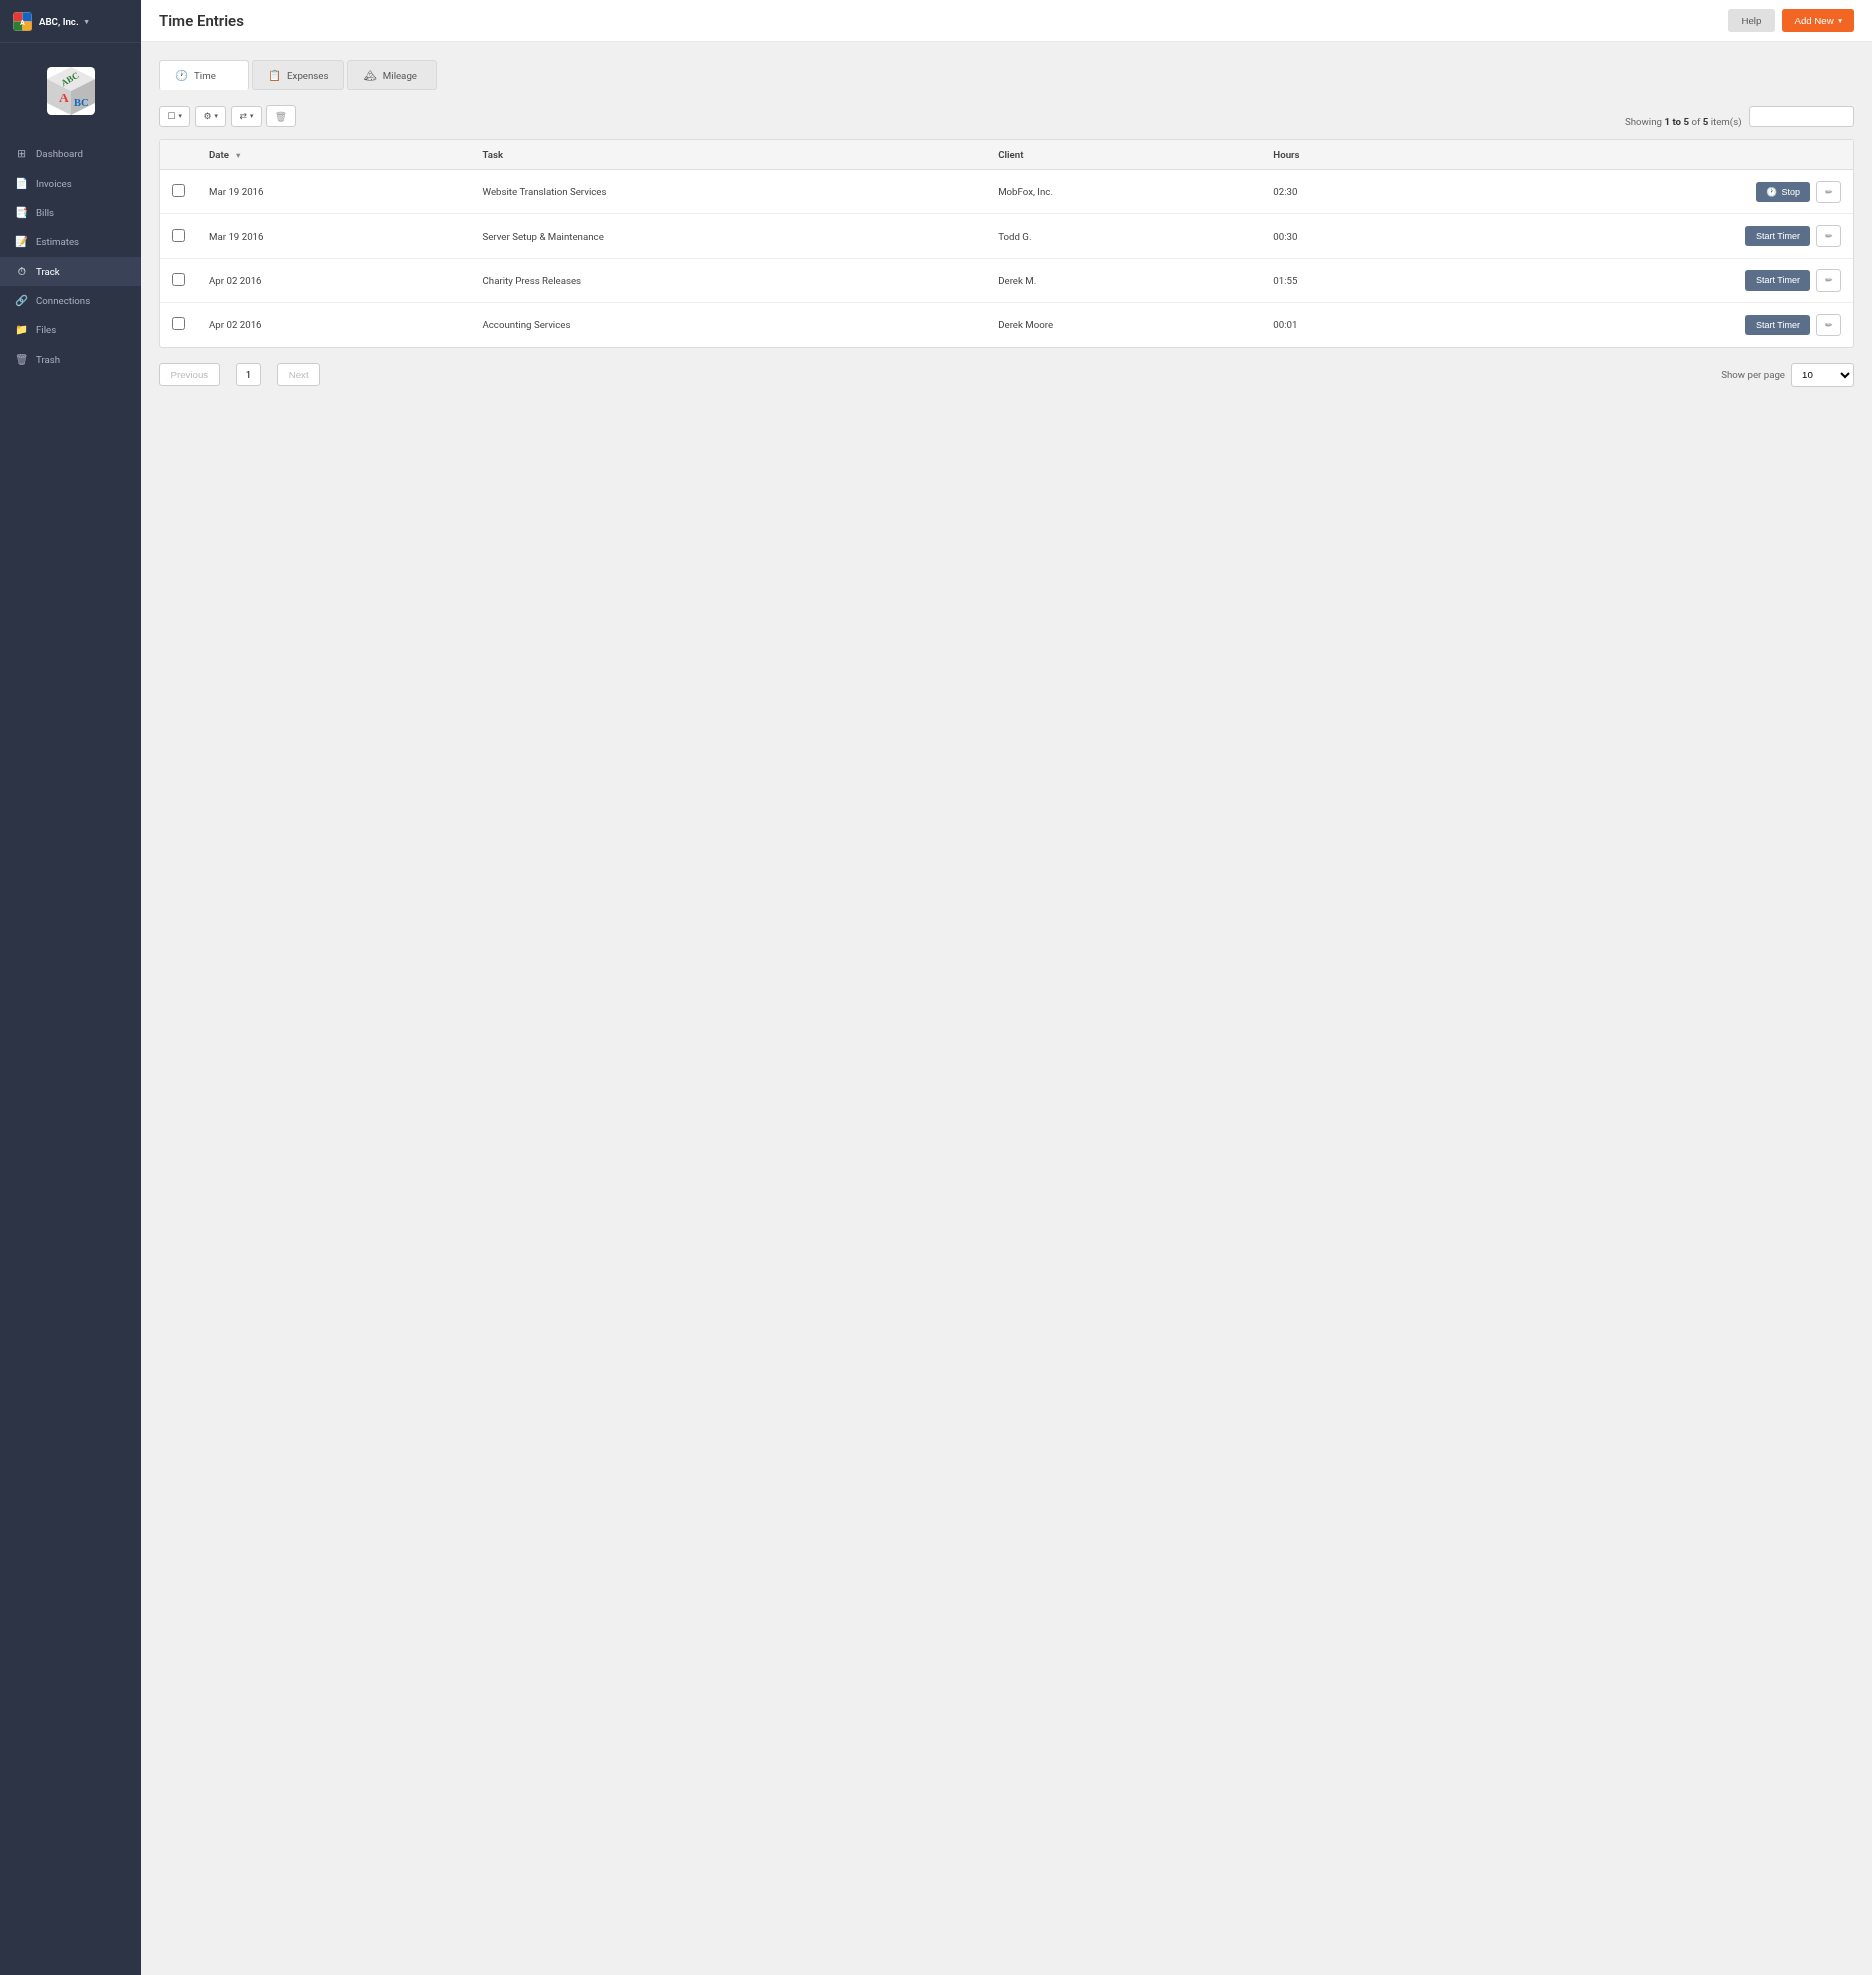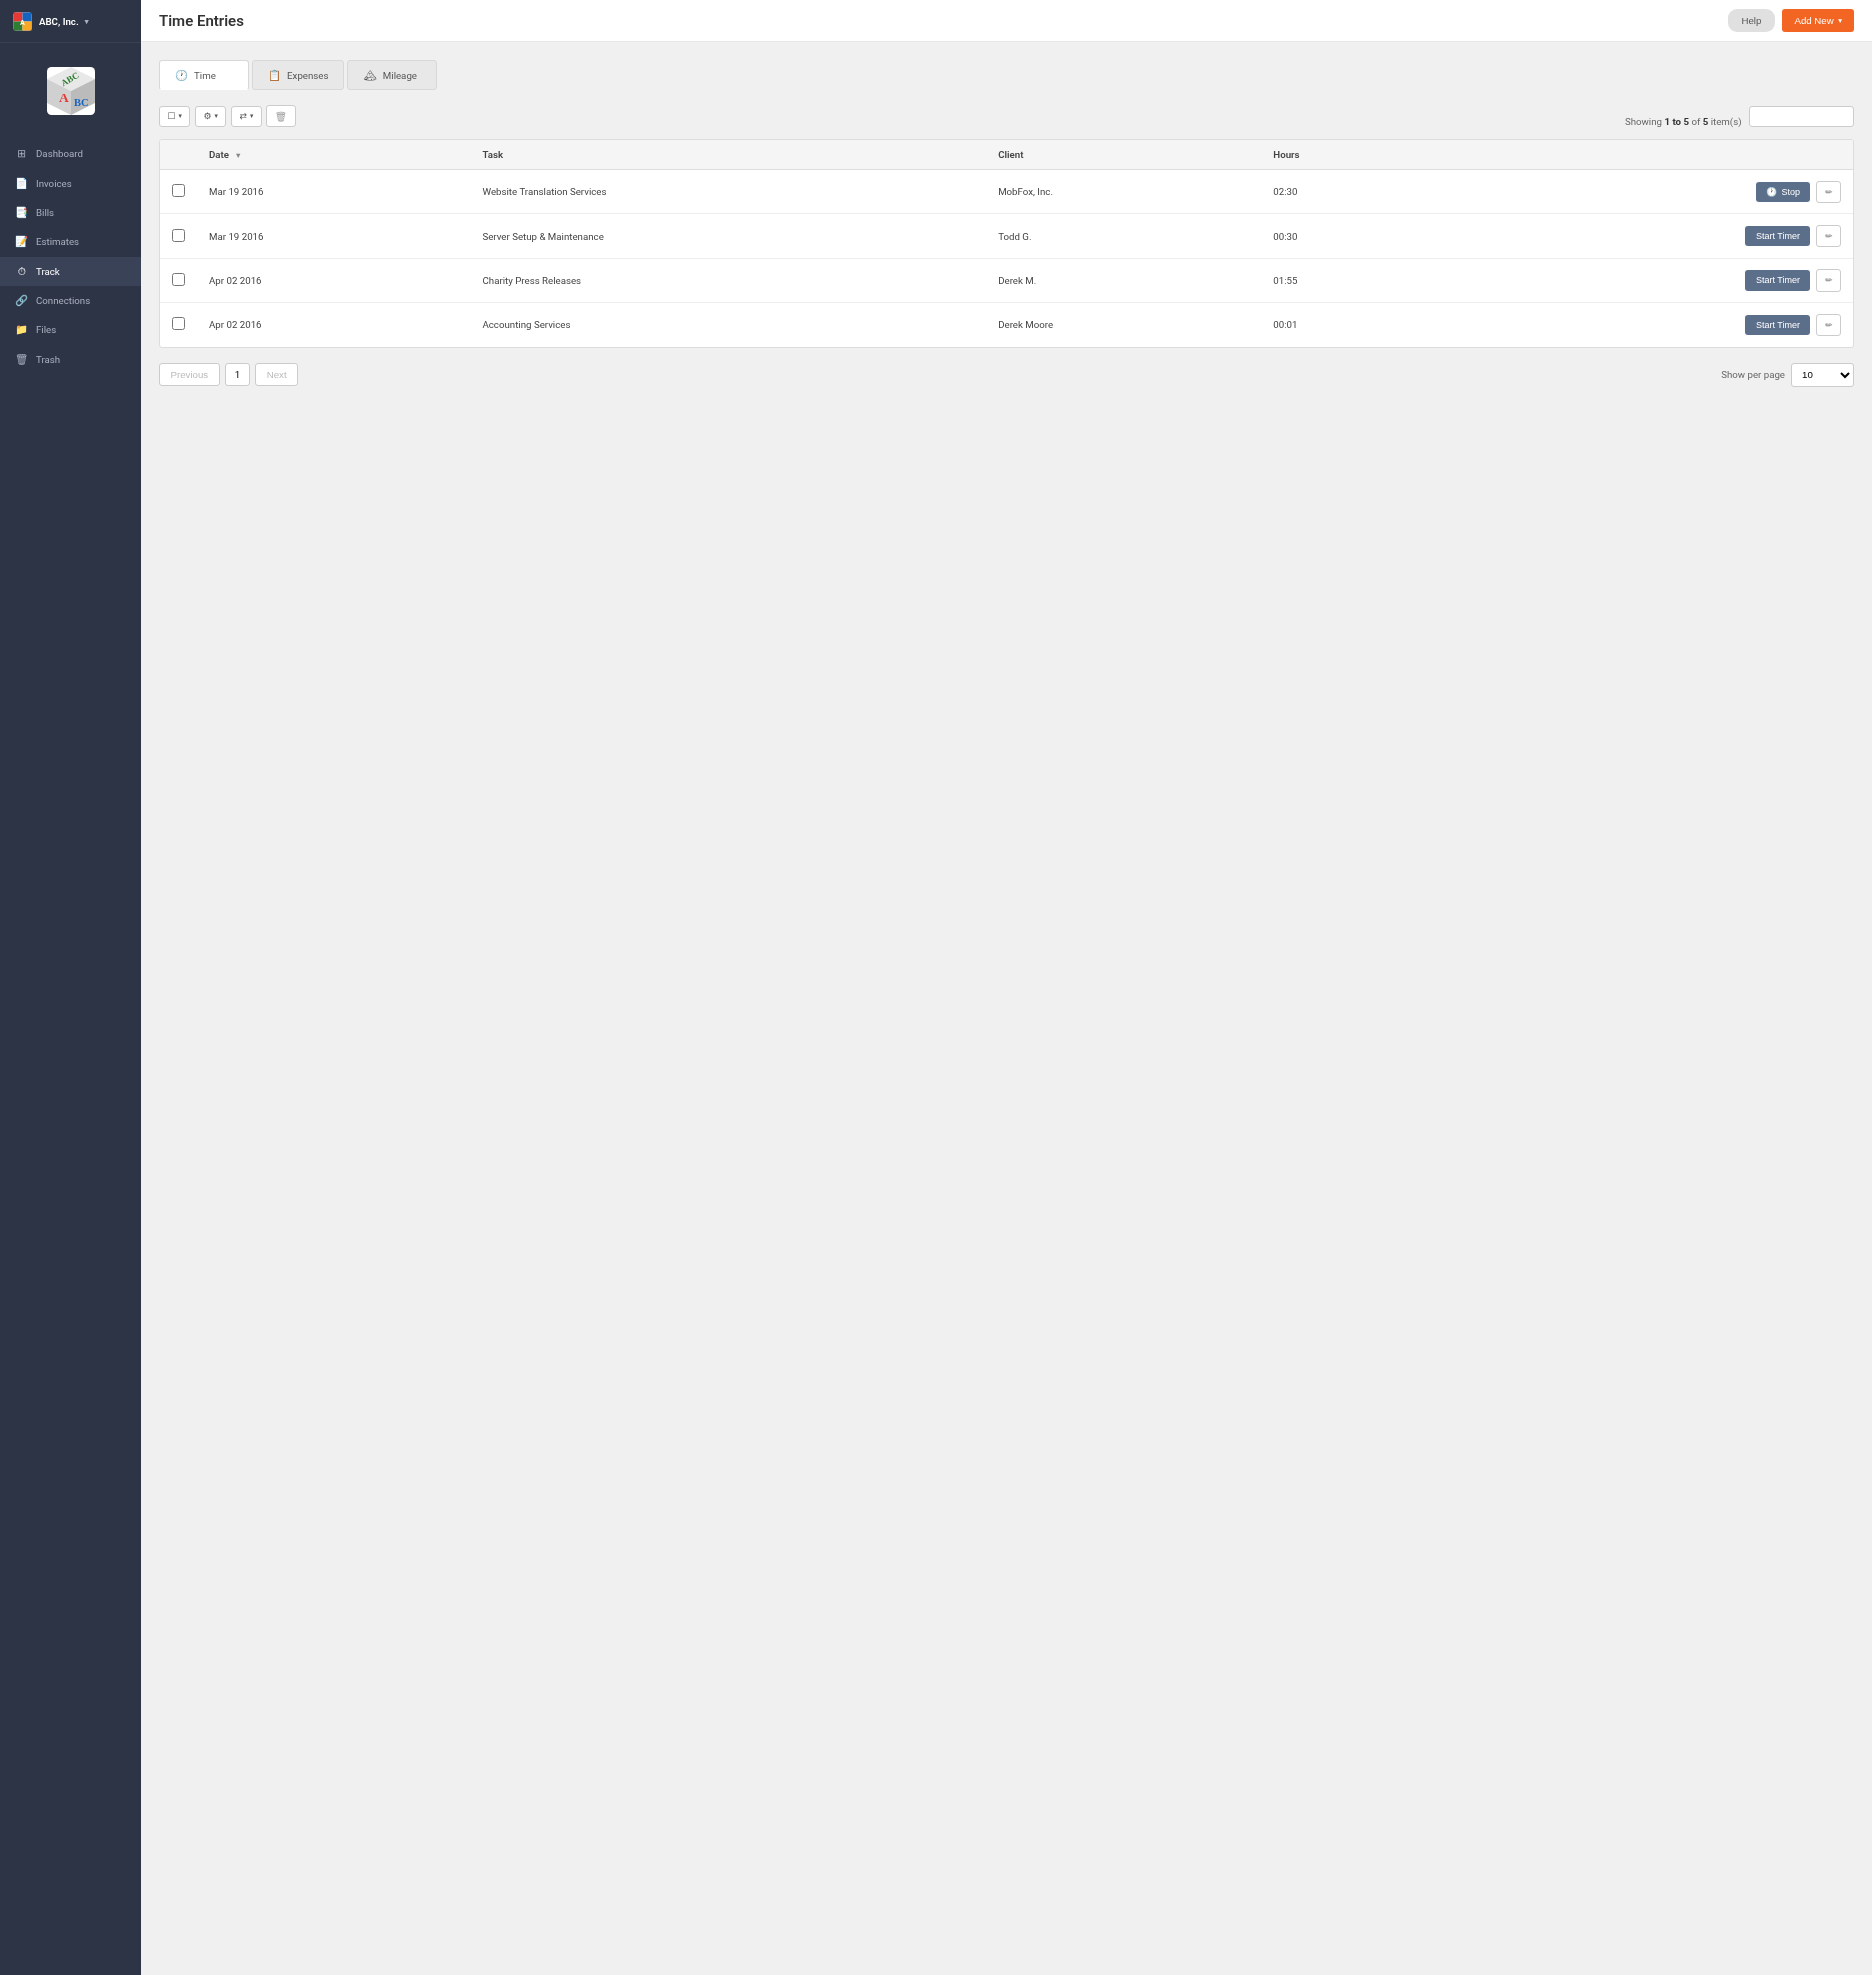--- a/index.html
+++ b/index.html
@@ -66,21 +66,21 @@
       justify-content: space-between;
       border-bottom: 0.7px solid #e8e8e8;
     }
     .topbar-title { font-size: 15px; font-weight: 600; color: #333; }
     .topbar-actions { display: flex; gap: 7.5px; align-items: center; }
     .btn-help {
       background: #e0e0e0;
       color: #555;
       border: none;
       padding: 6px 13.5px;
-      border-radius: 9px;
+      border-radius: 3px;
       cursor: pointer;
       font-size: 9.7px;
     }
     .btn-add-new {
       background: #f26522;
       color: #fff;
       border: none;
       padding: 6px 12px;
       border-radius: 3px;
       cursor: pointer;
@@ -226,21 +226,21 @@
     }
     .action-cell { display: flex; align-items: center; justify-content: flex-end; gap: 3px; }
 
     
     .pagination-row {
       display: flex;
       align-items: center;
       justify-content: space-between;
       margin-top: 15px;
     }
-    .pagination { display: flex; align-items: center; gap: 5px; }
+    .pagination { display: flex; align-items: center; gap: 16px; }
     .btn-prev, .btn-next {
       padding: 5.2px 10.5px;
       background: #fff;
       border: 0.7px solid #ccc;
       border-radius: 3px;
       cursor: pointer;
       font-size: 9.7px;
       color: #666;
     }
     .btn-prev:disabled, .btn-next:disabled { color: #bbb; }

